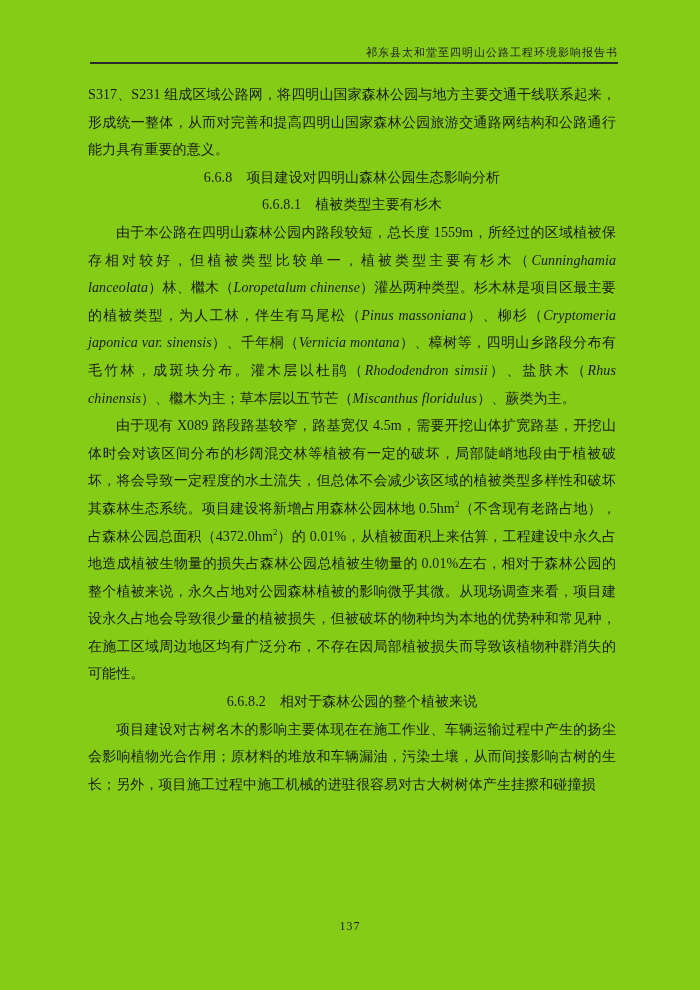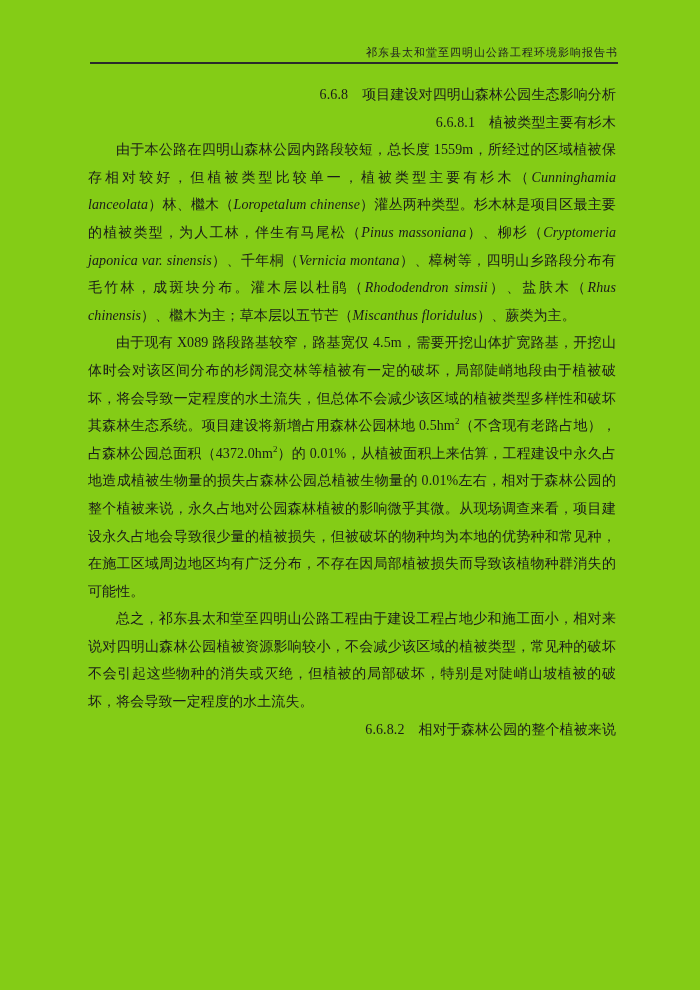--- a/index.html
+++ b/index.html
@@ -40,21 +40,21 @@
     width: 528px;
     font-size: 14px;
     line-height: 27.6px;
     letter-spacing: 0.1px;
   }
   .para {
     text-align: justify;
     text-justify: inter-character;
   }
   .para.indent { text-indent: 2em; }
-  .para.heading { text-align: right; }
+  .para.heading { text-align: center; }
   .lat-i {
     font-style: italic;
     font-family: "Liberation Serif", "DejaVu Serif", serif;
   }
   .sup {
     font-size: 9px;
     vertical-align: super;
     line-height: 0;
   }
   .page-number {
@@ -69,21 +69,23 @@
   }
 </style>
 </head>
 <body>
 
 <div class="page">
   <div class="running-head">祁东县太和堂至四明山公路工程环境影响报告书</div>
   <div class="head-rule"></div>
 
   <div class="doc-body" id="doc-body">
+      <p class="para body"><span>S317、S231 组成区域公路网，将四明山国家森林公园与地方主要交通干线联系起来，形成统一整体，从而对完善和提高四明山国家森林公园旅游交通路网结构和公路通行能力具有重要的意义。</span></p>
       <p class="para heading"><span>6.6.8　项目建设对四明山森林公园生态影响分析</span></p>
       <p class="para heading"><span>6.6.8.1　植被类型主要有杉木</span></p>
       <p class="para body indent"><span>由于本公路在四明山森林公园内路段较短，总长度 1559m，所经过的区域植被保存相对较好，但植被类型比较单一，植被类型主要有杉木（</span><span class="lat-i">Cunninghamia lanceolata</span><span>）林、檵木（</span><span class="lat-i">Loropetalum chinense</span><span>）灌丛两种类型。杉木林是项目区最主要的植被类型，为人工林，伴生有马尾松（</span><span class="lat-i">Pinus massoniana</span><span>）、柳杉（</span><span class="lat-i">Cryptomeria japonica var. sinensis</span><span>）、千年桐（</span><span class="lat-i">Vernicia montana</span><span>）、樟树等，四明山乡路段分布有毛竹林，成斑块分布。灌木层以杜鹃（</span><span class="lat-i">Rhododendron simsii</span><span>）、盐肤木（</span><span class="lat-i">Rhus chinensis</span><span>）、檵木为主；草本层以五节芒（</span><span class="lat-i">Miscanthus floridulus</span><span>）、蕨类为主。</span></p>
       <p class="para body indent"><span>由于现有 X089 路段路基较窄，路基宽仅 4.5m，需要开挖山体扩宽路基，开挖山体时会对该区间分布的杉阔混交林等植被有一定的破坏，局部陡峭地段由于植被破坏，将会导致一定程度的水土流失，但总体不会减少该区域的植被类型多样性和破坏其森林生态系统。项目建设将新增占用森林公园林地 0.5hm</span><span class="sup">2</span><span>（不含现有老路占地），占森林公园总面积（4372.0hm</span><span class="sup">2</span><span>）的 0.01%，从植被面积上来估算，工程建设中永久占地造成植被生物量的损失占森林公园总植被生物量的 0.01%左右，相对于森林公园的整个植被来说，永久占地对公园森林植被的影响微乎其微。从现场调查来看，项目建设永久占地会导致很少量的植被损失，但被破坏的物种均为本地的优势种和常见种，在施工区域周边地区均有广泛分布，不存在因局部植被损失而导致该植物种群消失的可能性。</span></p>
-      <p class="para body indent"><span>总之，祁东县太和堂至四明山公路工程由于建设工程占地少和施工面小，相对来说对四明山森林公园植被资源影响较小，不会减少该区域的植被类型，常见种的破坏不会引起这些物种的消失或灭绝，但植被的局部破坏，特别是对陡峭山坡植被的破坏，将会导致一定程度的水土流失。</span></p>
       <p class="para heading"><span>6.6.8.2　相对于森林公园的整个植被来说</span></p>
+      <p class="para body indent"><span>项目建设对古树名木的影响主要体现在在施工作业、车辆运输过程中产生的扬尘会影响植物光合作用；原材料的堆放和车辆漏油，污染土壤，从而间接影响古树的生长；另外，项目施工过程中施工机械的进驻很容易对古大树树体产生挂擦和碰撞损</span></p>
     </div>
 
+  <div class="page-number">137</div>
 </div>
 
 </body></html>

